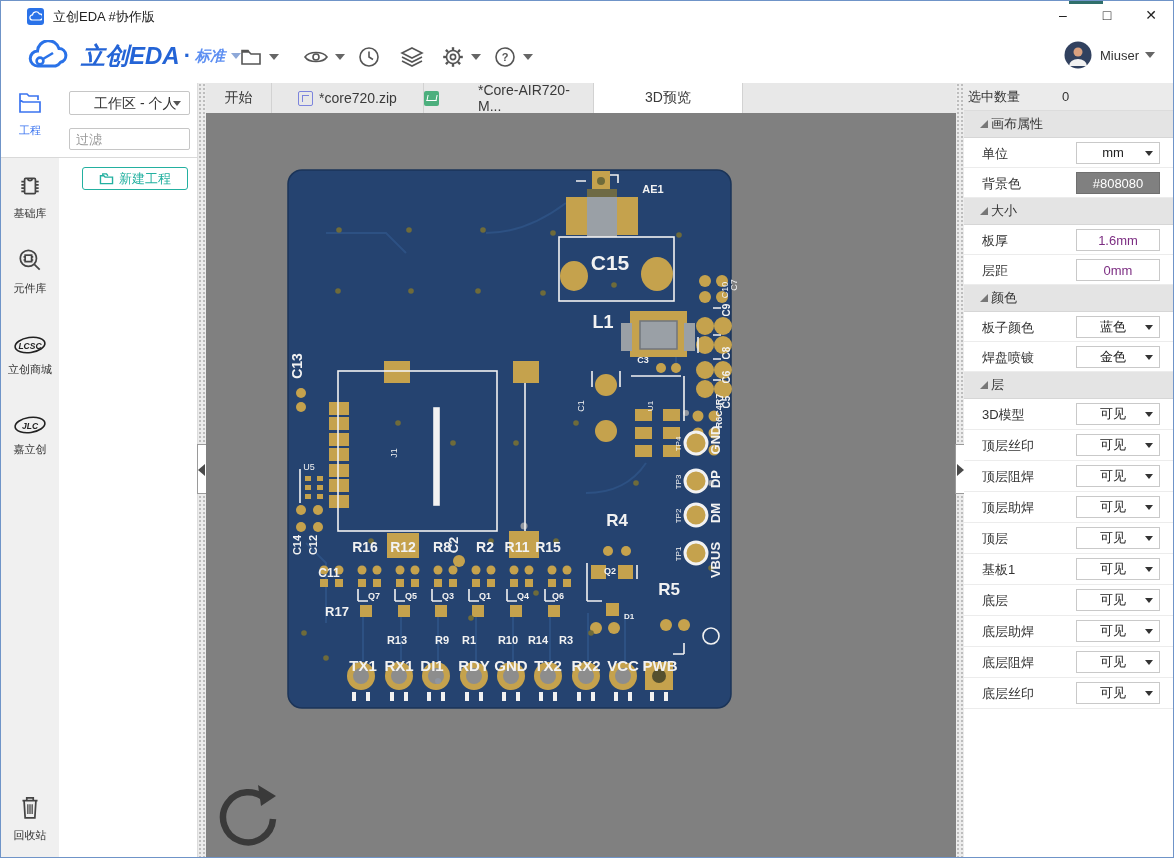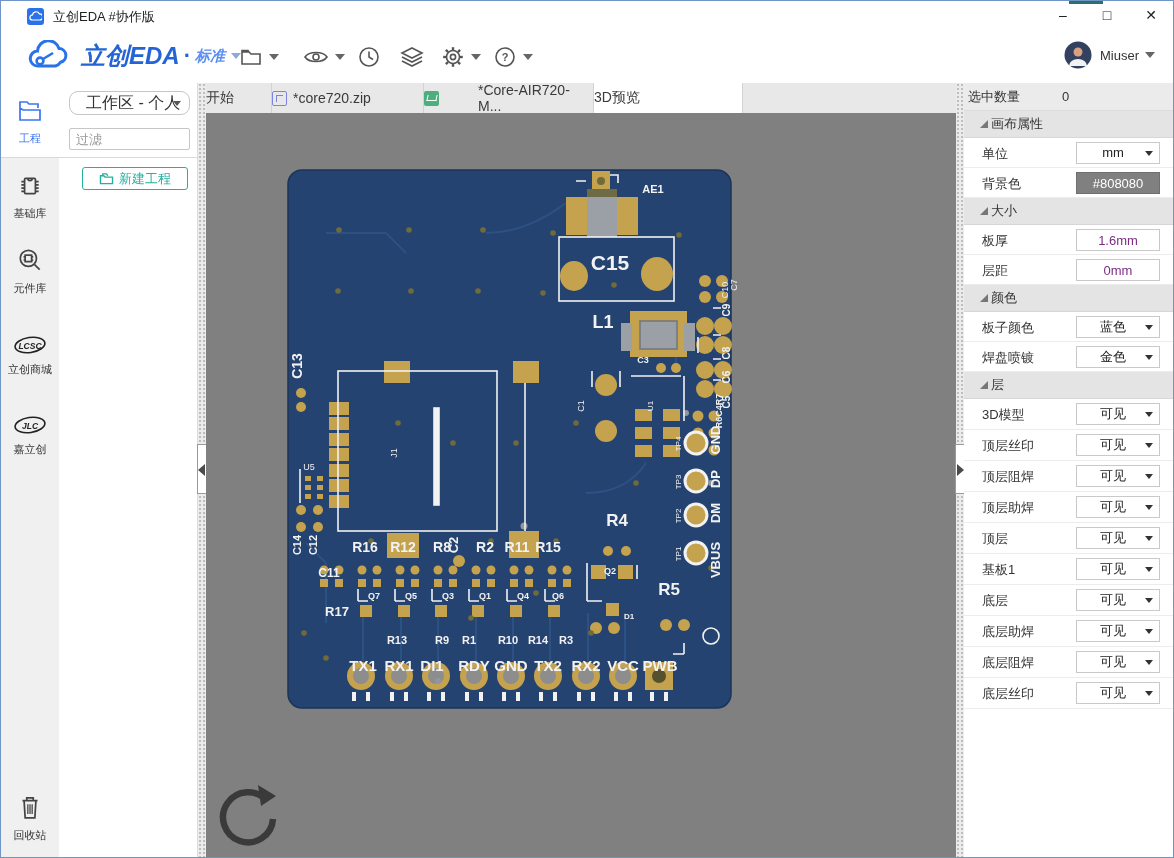--- a/index.html
+++ b/index.html
@@ -32,37 +32,37 @@
   .main{position:absolute;left:0;top:82px;right:0;bottom:0;display:flex;}
   .sidebar{width:58px;background:#f0f0f0;position:relative;flex:none;}
   .sidebar .toparea{position:absolute;left:0;top:0;width:100%;height:74px;background:#fff;}
   .side-item{position:absolute;left:0;width:58px;text-align:center;cursor:pointer;color:#333;}
   .side-item .lbl{font-size:11px;display:block;margin-top:3px;}
   .side-item.active{color:#3b74f0;}
   .side-item svg{stroke:#444;fill:none;stroke-width:1.6;}
   .side-item.active svg{stroke:#3b74f0;}
   .leftpanel{width:139px;background:#fff;border-right:1px solid #dcdcdc;position:relative;flex:none;}
   .lp-divider{position:absolute;left:-58px;top:74px;width:197px;height:1px;background:#d9d9d9;}
-  .lp-select{position:absolute;left:10px;top:8px;width:121px;height:24px;border:1px solid #c6c6c6;border-radius:9px;background:#fff;font-size:16px;color:#333;line-height:22px;padding-left:16px;cursor:pointer;}
+  .lp-select{position:absolute;left:10px;top:8px;width:121px;height:24px;border:1px solid #c6c6c6;border-radius:2px;background:#fff;font-size:14px;color:#333;line-height:22px;padding-left:24px;cursor:pointer;}
   .lp-select .caret{position:absolute;right:8px;top:9px;border-top-color:#555;border-left-width:4px;border-right-width:4px;border-top-width:5px;}
   .lp-filter{position:absolute;left:10px;top:45px;width:121px;height:22px;border:1px solid #c6c6c6;border-radius:2px;font-size:13px;padding:0 6px;color:#333;font-family:"Liberation Sans",sans-serif;}
   .lp-filter::placeholder{color:#9a9a9a;}
   .lp-newbtn{position:absolute;left:23px;top:84px;width:106px;height:23px;border:1px solid #23b0a0;border-radius:3px;background:#fff;color:#23b0a0;font-size:13px;display:flex;align-items:center;justify-content:center;gap:5px;cursor:pointer;}
   .lp-newbtn svg{stroke:#23b0a0;fill:none;stroke-width:1.5;}
 
   .gutter{width:8px;flex:none;background:#ececec;background-image:radial-gradient(#bdbdbd 0.8px,transparent 0.8px);background-size:4px 4px;position:relative;}
   .handle{position:absolute;left:-1px;top:361px;width:10px;height:50px;background:#fff;border:1px solid #9a9a9a;cursor:pointer;}
   .handle::after{content:"";position:absolute;top:19px;width:0;height:0;border-top:6px solid transparent;border-bottom:6px solid transparent;}
   .handle.l::after{left:0;border-right:7px solid #4a4a4a;}
   .handle.r::after{right:0;border-left:7px solid #4a4a4a;}
 
   
   .canvascol{flex:1;position:relative;display:flex;flex-direction:column;min-width:0;}
   .tabbar{height:30px;background:#e8e8e8;display:flex;flex:none;}
-  .tab{height:30px;display:flex;align-items:center;font-size:14px;color:#3a3a3a;border-right:1px solid #d2d2d2;cursor:pointer;gap:6px;flex:none;}
+  .tab{height:30px;display:flex;align-items:center;justify-content:center;font-size:14px;color:#3a3a3a;border-right:1px solid #d2d2d2;cursor:pointer;gap:6px;flex:none;}
   .tab.active{background:#fff;border-right:1px solid #d2d2d2;}
   .tabicon{width:15px;height:15px;border-radius:2px;flex:none;position:relative;}
   .tabicon.pcb{border:1.5px solid #7c84dd;}
   .tabicon.pcb::after{content:"";position:absolute;left:3px;top:3px;width:6px;height:6px;border:1.5px solid #7c84dd;border-right:none;border-bottom:none;}
   .tabicon.sch{background:#4caf7d;}
   .tabicon.sch::after{content:"";position:absolute;left:3px;top:4px;width:8px;height:5px;border:1.3px solid #fff;border-top:none;transform:skewX(-12deg);}
   .canvas{flex:1;background:#808080;position:relative;overflow:hidden;cursor:grab;}
   .rotatectl{position:absolute;left:10px;bottom:4px;cursor:pointer;}
 
   
@@ -171,21 +171,21 @@
       </svg>
       <span class="username">Miuser</span>
       <span class="caret dark"></span>
     </div>
   </div>
 
   <div class="main">
 
     <div class="sidebar">
       <div class="toparea"></div>
-      <div class="side-item active" style="top:17px;">
+      <div class="side-item active" style="top:9px;">
         <svg width="26" height="24" viewBox="0 0 26 24">
             <path d="M3,8 v12 h20 l0,-10 h-17 l-3,-2 v-6 h7 l2,2 h9 v4" stroke-width="1.7"></path>
           </svg>
         <span class="lbl">工程</span>
       </div>
       <div class="side-item" style="top:90px;">
         <svg width="26" height="26" viewBox="0 0 24 24">
             <rect x="7" y="5" width="10" height="14" rx="1"></rect>
             <path d="M4,8 h3 M4,11 h3 M4,14 h3 M4,17 h3 M17,8 h3 M17,11 h3 M17,14 h3 M17,17 h3 M10,5 a2,2 0 0 0 4,0"></path>
           </svg>

